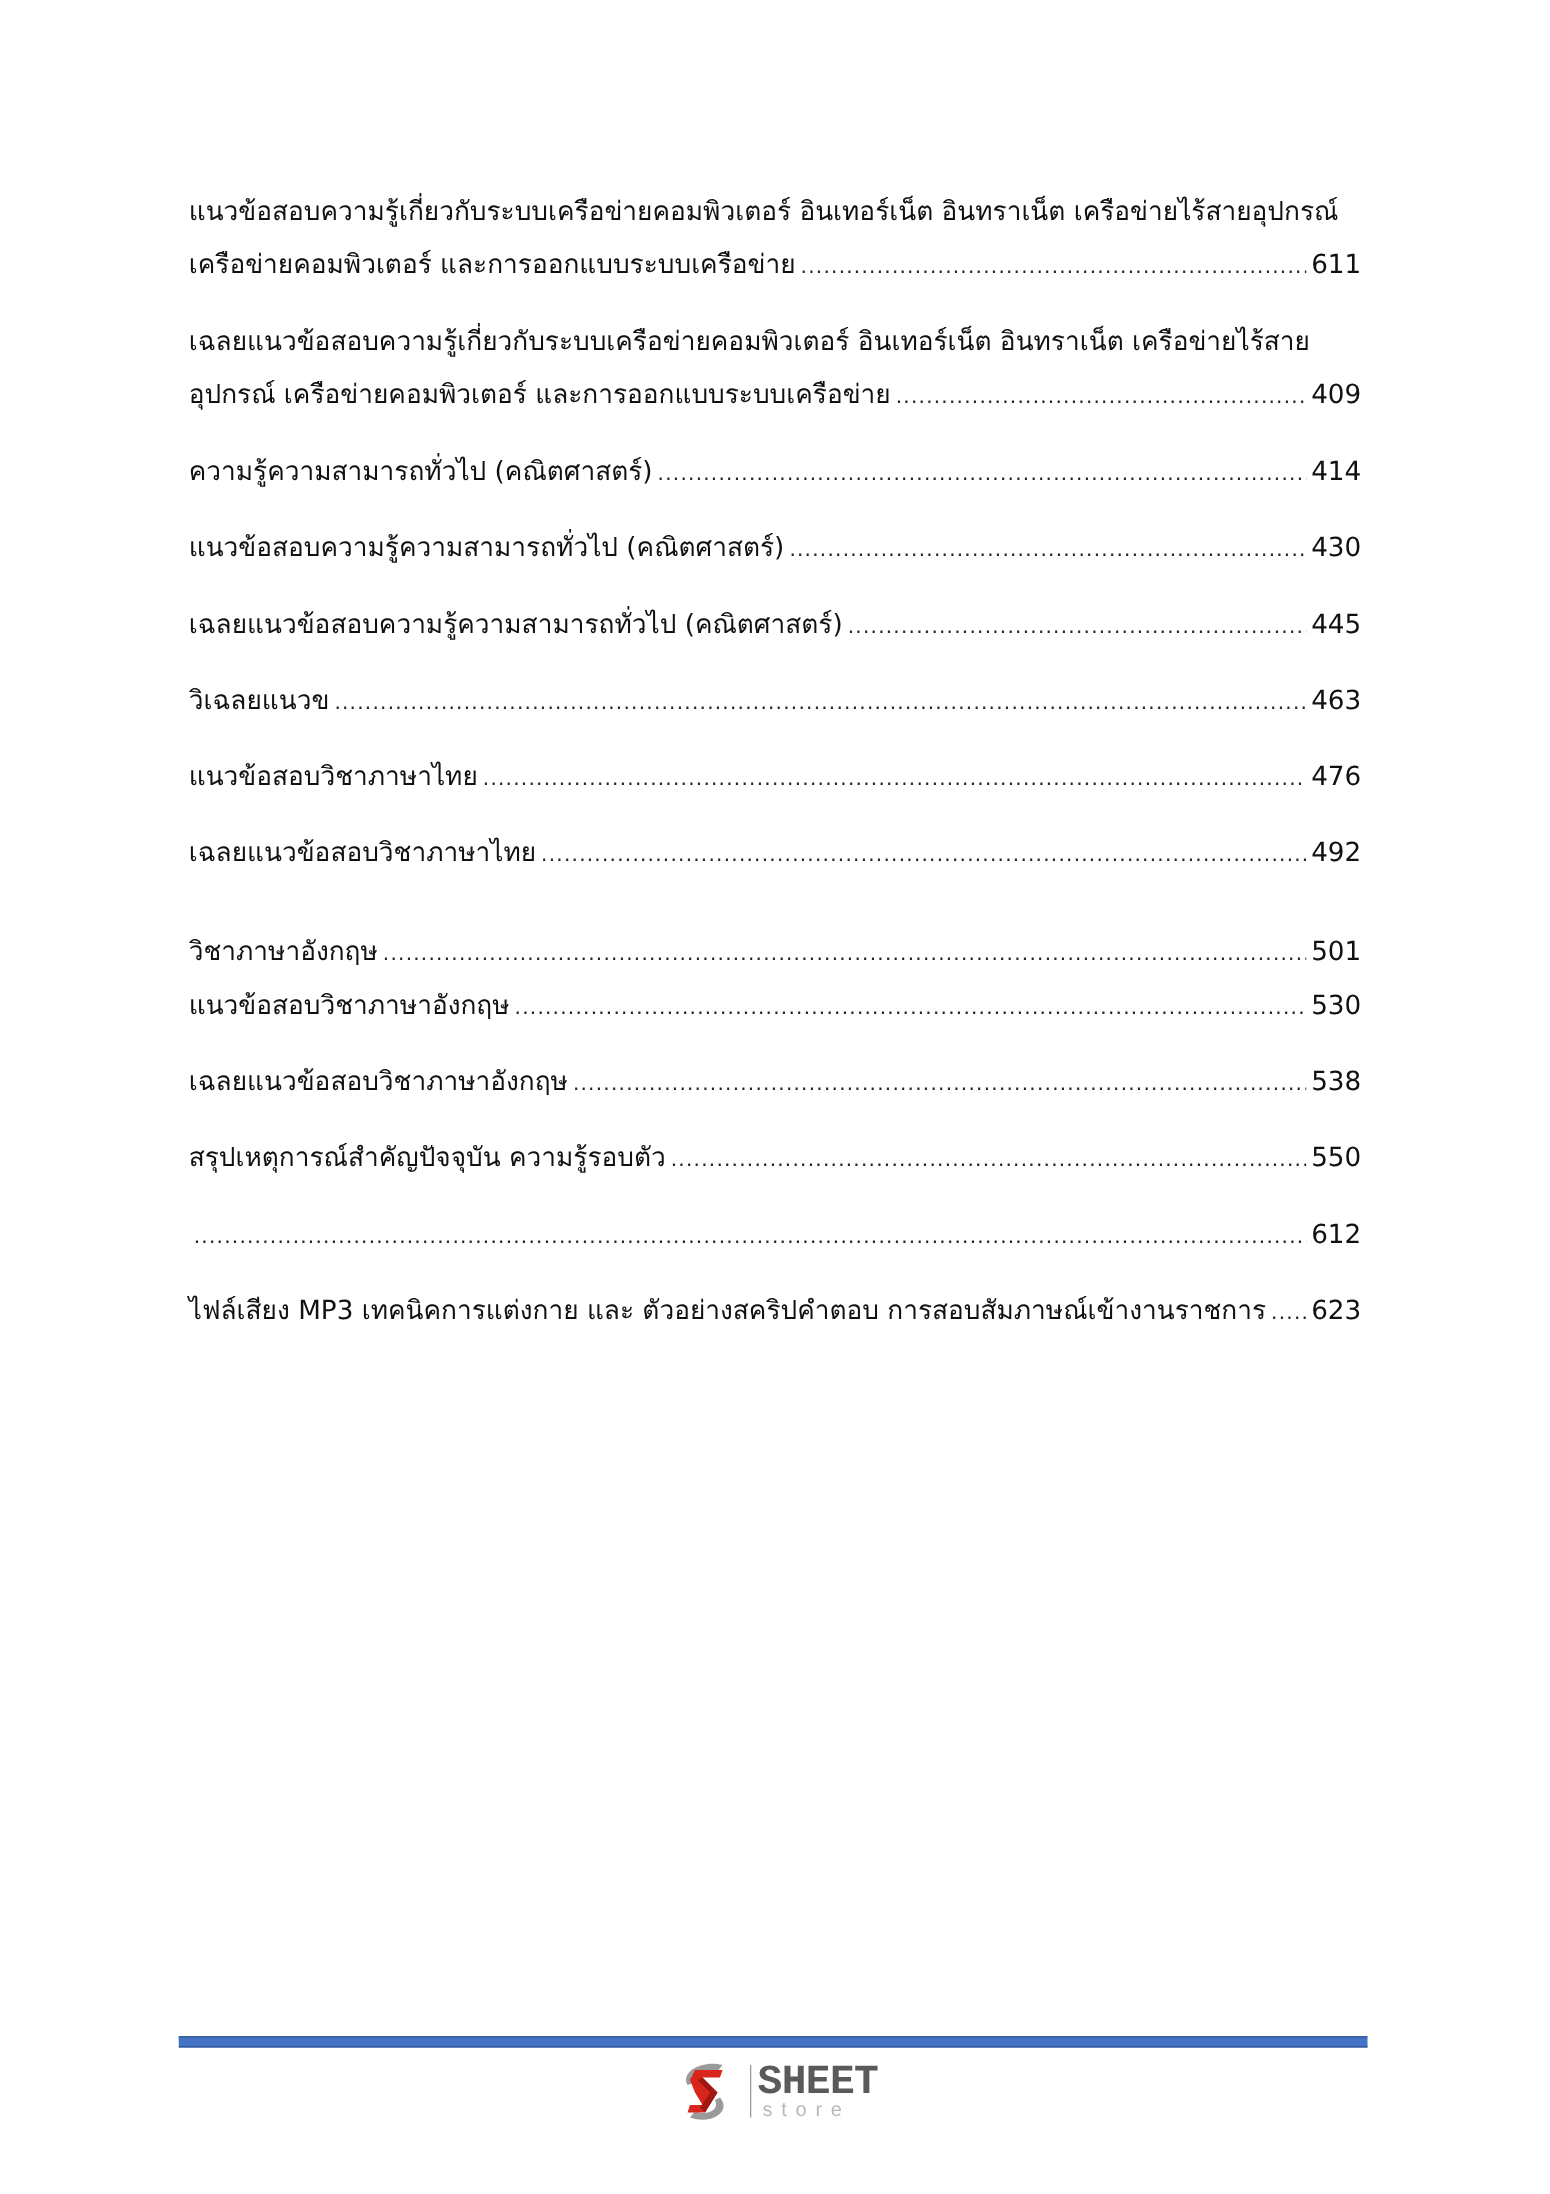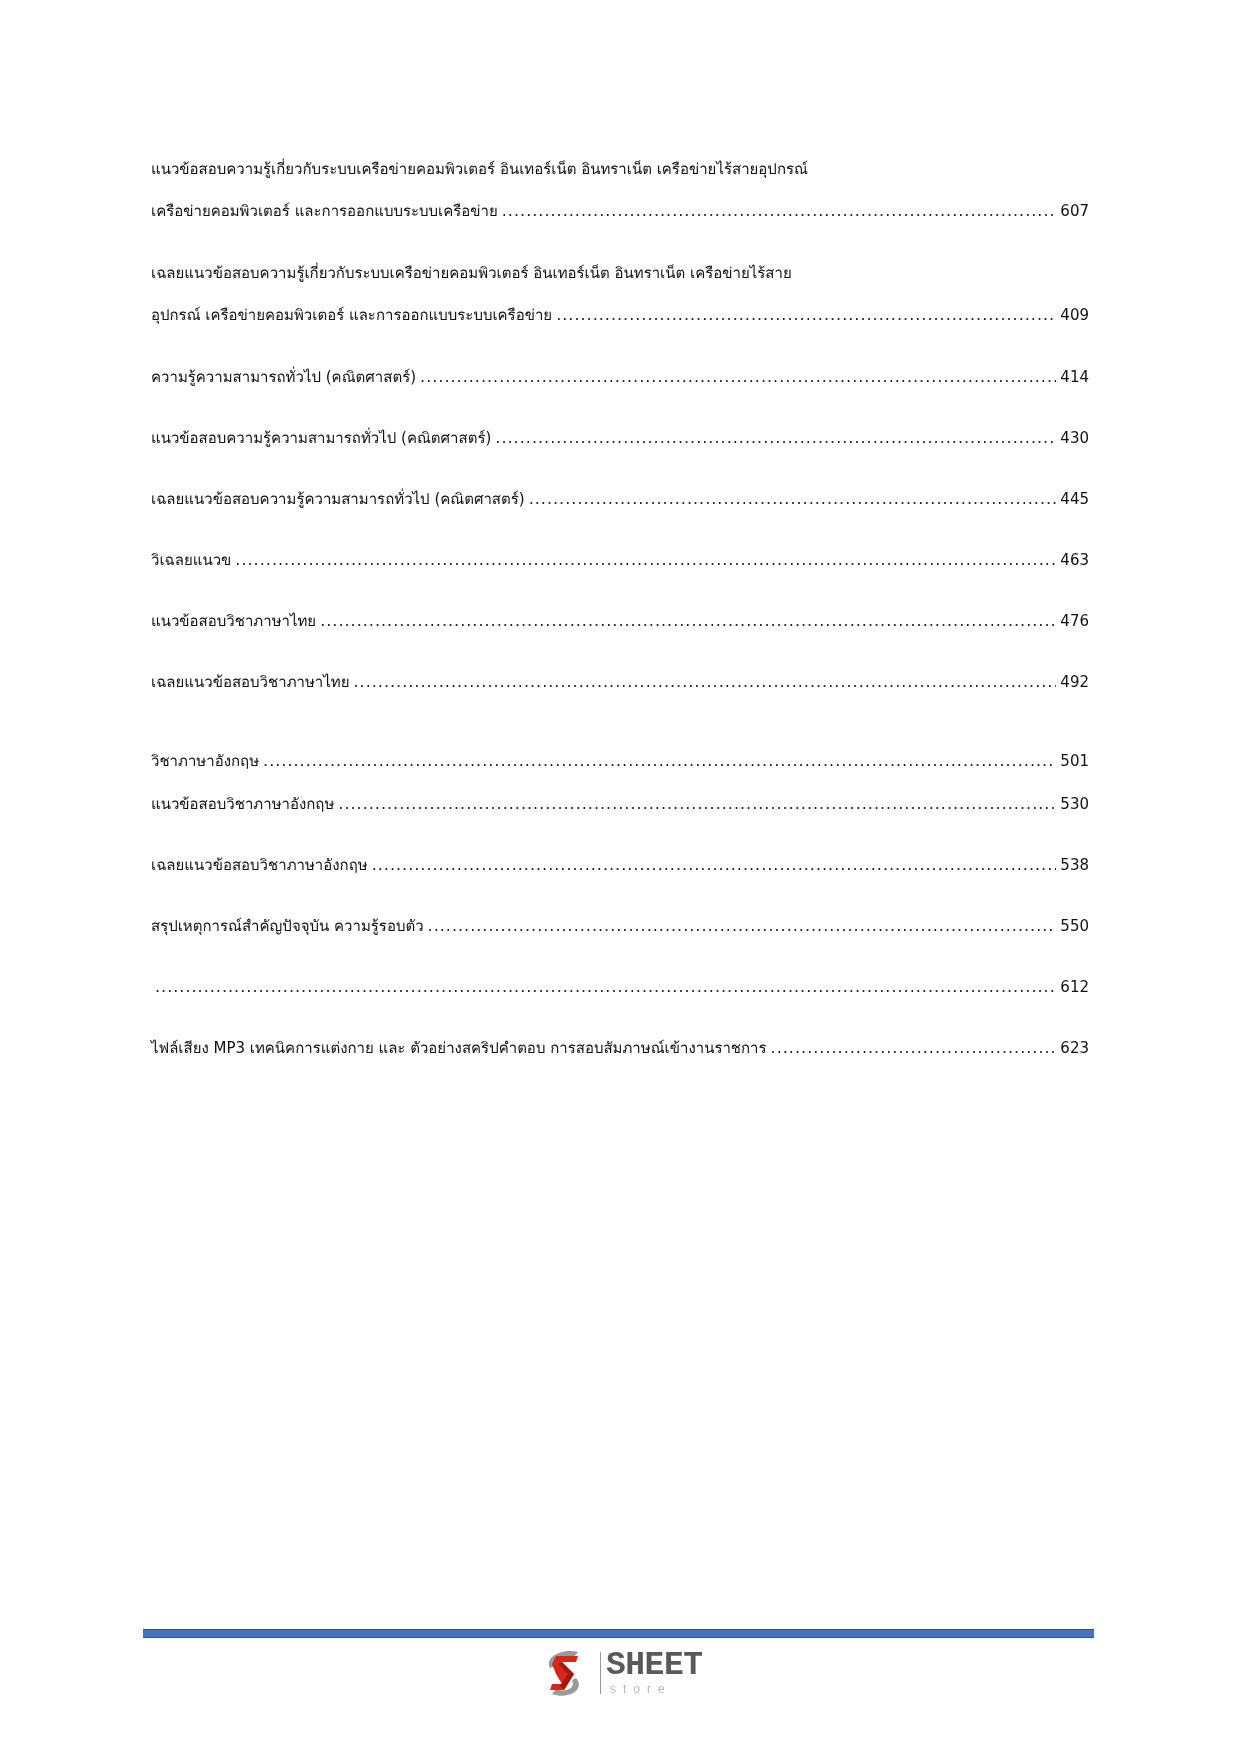--- a/index.html
+++ b/index.html
@@ -1,48 +1,48 @@
 <!DOCTYPE html>
 <html><head>
 <meta charset="utf-8">
 <style>
   html, body { margin: 0; padding: 0; background: #ffffff; }
   body { width: 1240px; height: 1755px; position: relative; overflow: hidden;
          font-family: "DejaVu Sans", "Liberation Sans", sans-serif; color: #111; }
   .toc { position: absolute; left: 151px; top: 0; width: 938px; }
-  .entry { position: absolute; left: 0; width: 938px; font-size: 15px; line-height: 42px; }
+  .entry { position: absolute; left: 0; width: 938px; font-size: 21px; line-height: 42px; }
   .entry .row { display: flex; align-items: baseline; white-space: nowrap; height: 42px; }
   .entry .title { flex: 0 0 auto; }
   .entry .leader { flex: 1 1 auto; overflow: hidden; margin: 0 4px; color: #222;
                    letter-spacing: 1px; font-size: 16px; }
   .entry .leader::before { content: "........................................................................................................................................................................................................................................................................................................"; }
   .entry .page { flex: 0 0 auto; text-align: right; }
   .footer-rule { position: absolute; left: 143px; top: 1629px; width: 951px; height: 9px;
                  background: #4472c4; border-top: 1px solid #2f528f; border-bottom: 1px solid #2f528f; box-sizing: border-box; }
   .logo { position: absolute; left: 540px; top: 1646px; width: 180px; height: 54px; }
   .logo .s-mark { position: absolute; left: 2px; top: 2px; width: 48px; height: 50px; }
   .logo .divider { position: absolute; left: 60px; top: 6px; width: 1px; height: 42px; background: #999; }
   .logo .brand { position: absolute; left: 66px; top: 3px; font-family: Liberation Mono, monospace;
                  font-weight: bold; font-size: 33px; color: #5a5a5a; letter-spacing: -0.5px; line-height: 34px; }
   .logo .sub { position: absolute; left: 70px; top: 36px; font-family: "Liberation Sans", sans-serif;
-               font-size: 12px; color: #b8b8b8; letter-spacing: 7px; line-height: 14px; text-align: right; }
+               font-size: 16px; color: #b8b8b8; letter-spacing: 7px; line-height: 14px; text-align: right; }
 </style>
 </head>
 <body>
 
 <div class="toc">
 
   <div class="entry" style="top:148px">
     <div class="row">
         <span class="title">แนวข้อสอบความรู้เกี่ยวกับระบบเครือข่ายคอมพิวเตอร์ อินเทอร์เน็ต อินทราเน็ต เครือข่ายไร้สายอุปกรณ์</span>
       </div>
     <div class="row">
         <span class="title">เครือข่ายคอมพิวเตอร์ และการออกแบบระบบเครือข่าย</span>
         <span class="leader"></span>
-        <span class="page">607</span>
+        <span class="page">611</span>
       </div>
   </div>
 
   <div class="entry" style="top:252px">
     <div class="row">
         <span class="title">เฉลยแนวข้อสอบความรู้เกี่ยวกับระบบเครือข่ายคอมพิวเตอร์ อินเทอร์เน็ต อินทราเน็ต เครือข่ายไร้สาย</span>
       </div>
     <div class="row">
         <span class="title">อุปกรณ์ เครือข่ายคอมพิวเตอร์ และการออกแบบระบบเครือข่าย</span>
         <span class="leader"></span>

